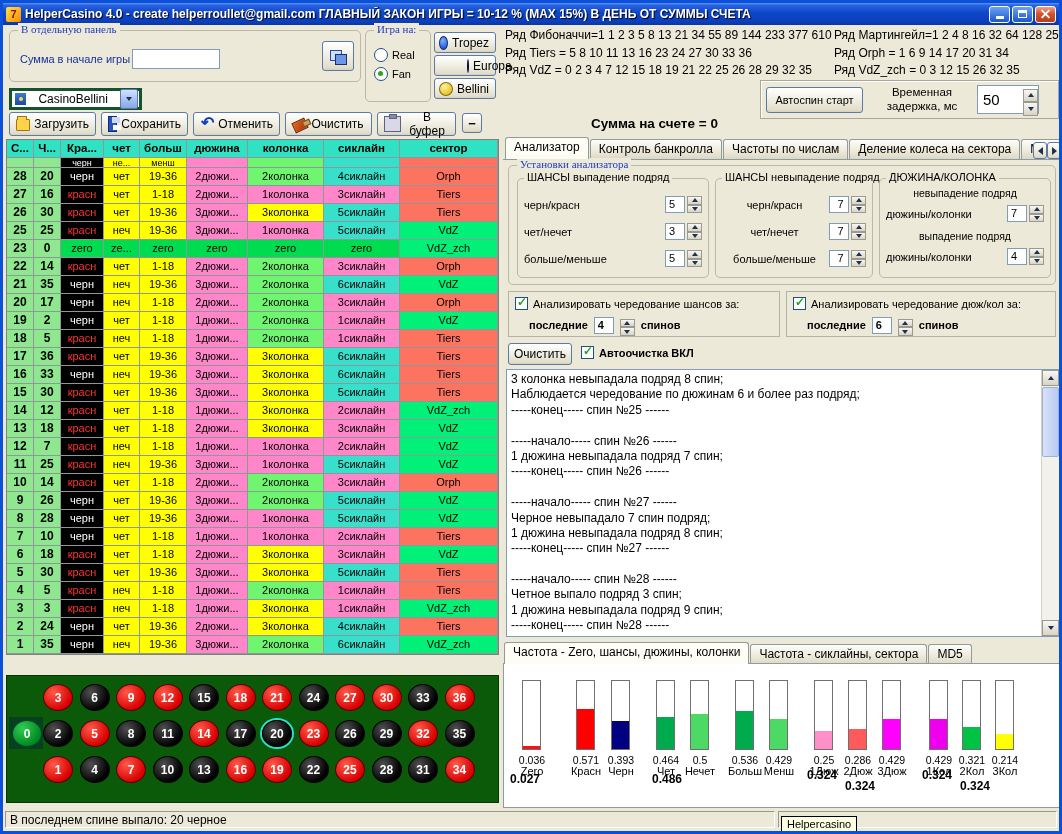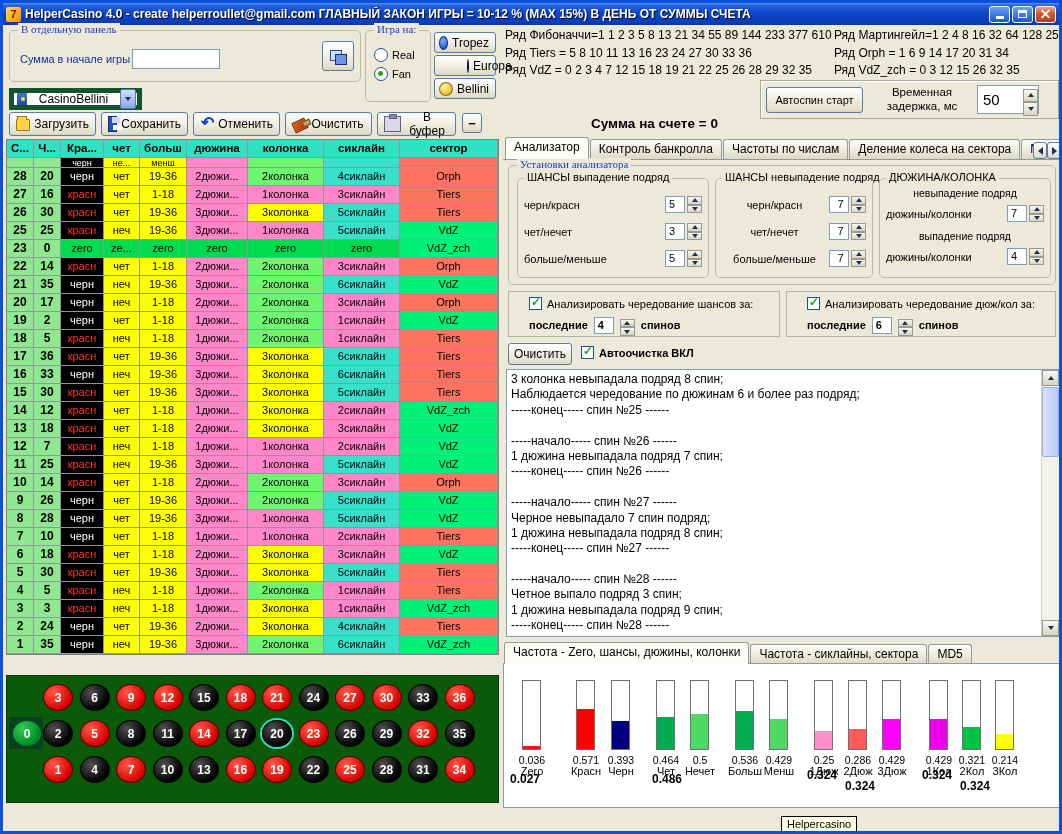--- a/index.html
+++ b/index.html
@@ -46,21 +46,21 @@
   .ico-panels:before{content:"";position:absolute;left:0;top:0;width:10px;height:9px;background:#cfe0ff;border:1px solid #2a4aa0;}
   .ico-panels:after{content:"";position:absolute;left:5px;top:4px;width:10px;height:9px;background:#6e96e8;border:1px solid #1a2f70;}
   #gb-game{left:362px;top:27px;width:66px;height:72px;}
   #game-radios{position:absolute;left:8px;top:14px;}
   .cas-btn{position:absolute;left:431px;width:62px;height:21px;justify-content:flex-start;padding-left:4px;}
   .cico{width:12px;height:12px;border-radius:50%;}
   .ico-tropez{background:radial-gradient(circle at 35% 30%,#7ab0ff,#1545c8);border:1px solid #0a2a80;}
   .ico-europa{background:radial-gradient(circle at 35% 30%,#5868d8,#101a66);border:1px solid #060d40;}
   .ico-bellini{background:radial-gradient(circle at 35% 30%,#fff2a0,#d8b200);border:1px solid #8a6c00;}
   #combo{position:absolute;left:6px;top:85px;width:133px;height:22px;display:flex;align-items:center;box-sizing:border-box;
-    border:5px solid #14532d;background:#fff;padding-left:3px;gap:12px;}
+    border:3px solid #14532d;background:#fff;padding-left:3px;gap:12px;}
   .ico-casino{width:12px;height:12px;background:linear-gradient(#3a7bd5,#1a4ba0);position:relative;}
   .ico-casino:after{content:"";position:absolute;left:4px;top:4px;width:4px;height:4px;border-radius:50%;background:#ffd84a;}
   #combo-text{flex:1;font-size:12px;}
   #combo-drop{width:17px;height:18px;margin-right:1px;border:1px solid #5b7aa6;border-radius:2px;
     background:linear-gradient(#cfe0ff,#86a8e8);display:flex;align-items:center;justify-content:center;}
   #toolbar{position:absolute;left:6px;top:109px;height:25px;display:flex;gap:5px;}
   .tb-btn2{width:87px;height:24px;}
   .tb-lbl{font-size:12px;}
   .ico{width:16px;height:14px;position:relative;display:inline-block;}
   .ico-folder{background:#ffd24a;border:1px solid #9a7a10;border-radius:1px;margin-top:2px;height:10px;}
@@ -143,21 +143,21 @@
   #gb2{left:206px;top:12px;width:158px;height:100px;text-align:center;}
   #gb3{left:370px;top:12px;width:172px;height:100px;}
   .gb-rows{padding-top:12px;}
   .spin-row{display:flex;align-items:center;padding:0 6px;height:27px;gap:2px;}
   .sr-lbl{flex:1;font-size:11px;}
   .gb3-sub{text-align:center;font-size:10.5px;margin-top:8px;}
   .gb3-row{height:22px;margin-top:1px;}
   .chk-box{position:absolute;border:1px solid #b5b2a5;box-sizing:border-box;padding:5px 6px;background:#ece9d8;}
   #chk1{left:505px;top:288px;width:272px;height:46px;}
   #chk2{left:783px;top:288px;width:270px;height:46px;}
-  .chk-line1{display:flex;align-items:center;gap:5px;font-size:11px;white-space:nowrap;margin-left:14px;}
+  .chk-line1{display:flex;align-items:center;gap:5px;font-size:11px;white-space:nowrap;}
   .chk-line2{display:flex;align-items:center;gap:6px;margin-top:5px;margin-left:14px;font-size:11px;font-weight:bold;}
   #clear-btn{position:absolute;left:505px;top:340px;width:64px;height:22px;}
   #autoclear{position:absolute;left:578px;top:343px;display:flex;align-items:center;gap:5px;font-size:11px;font-weight:bold;}
   
   #logbox{position:absolute;left:503px;top:366px;width:554px;height:268px;background:#fff;border:1px solid #7f9db9;box-sizing:border-box;overflow:hidden;}
   #log-lines{padding:2px 4px;font-size:12px;}
   .log-line{height:15.4px;line-height:15.4px;white-space:nowrap;}
   .vscroll{position:absolute;right:0;top:0;bottom:0;width:17px;background:#f2f1ea;border-left:1px solid #d4d0c8;}
   .sb-btn{height:16px;border:1px solid #9c9a8c;background:linear-gradient(#f8f7f3,#d8d4c4);display:flex;align-items:center;justify-content:center;box-sizing:border-box;}
   .sb-bot{position:absolute;bottom:0;left:0;right:0;}
@@ -943,15 +943,19 @@
         <div class="bar-lab" style="left: 483px;">3Кол</div>
         <div class="bar-total" style="left: 6px; top: 108px;">0.027</div>
         <div class="bar-total" style="left: 148px; top: 108px;">0.486</div>
         <div class="bar-total" style="left: 303px; top: 104px;">0.324</div>
         <div class="bar-total" style="left: 341px; top: 115px;">0.324</div>
         <div class="bar-total" style="left: 418px; top: 104px;">0.324</div>
         <div class="bar-total" style="left: 456px; top: 115px;">0.324</div>
       </div>
   </div>
 
+  <div id="statusbar">
+    <div class="st-cell" id="st1">В последнем спине выпало: 20 черное</div>
+    <div class="st-cell" id="st2"></div>
+  </div>
   <div id="tooltip">Helpercasino</div>
 
 </div>
 
 </body></html>

